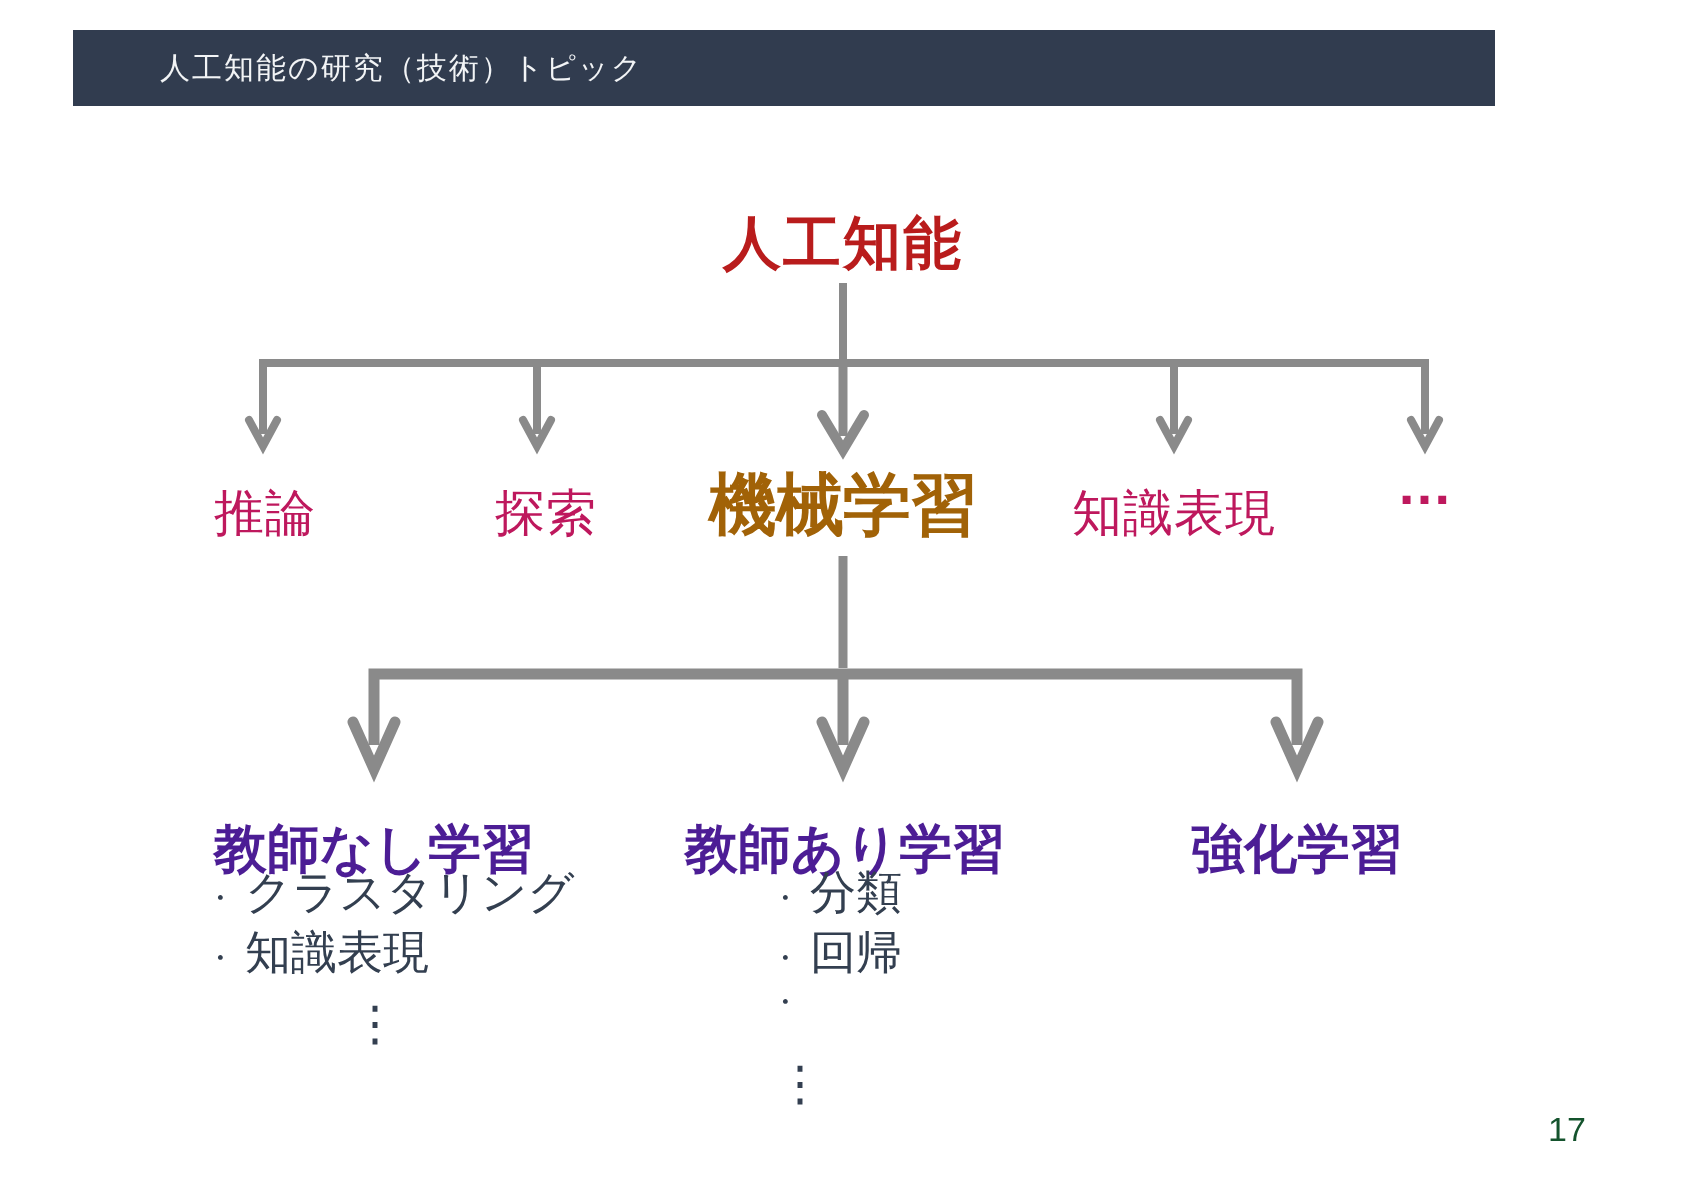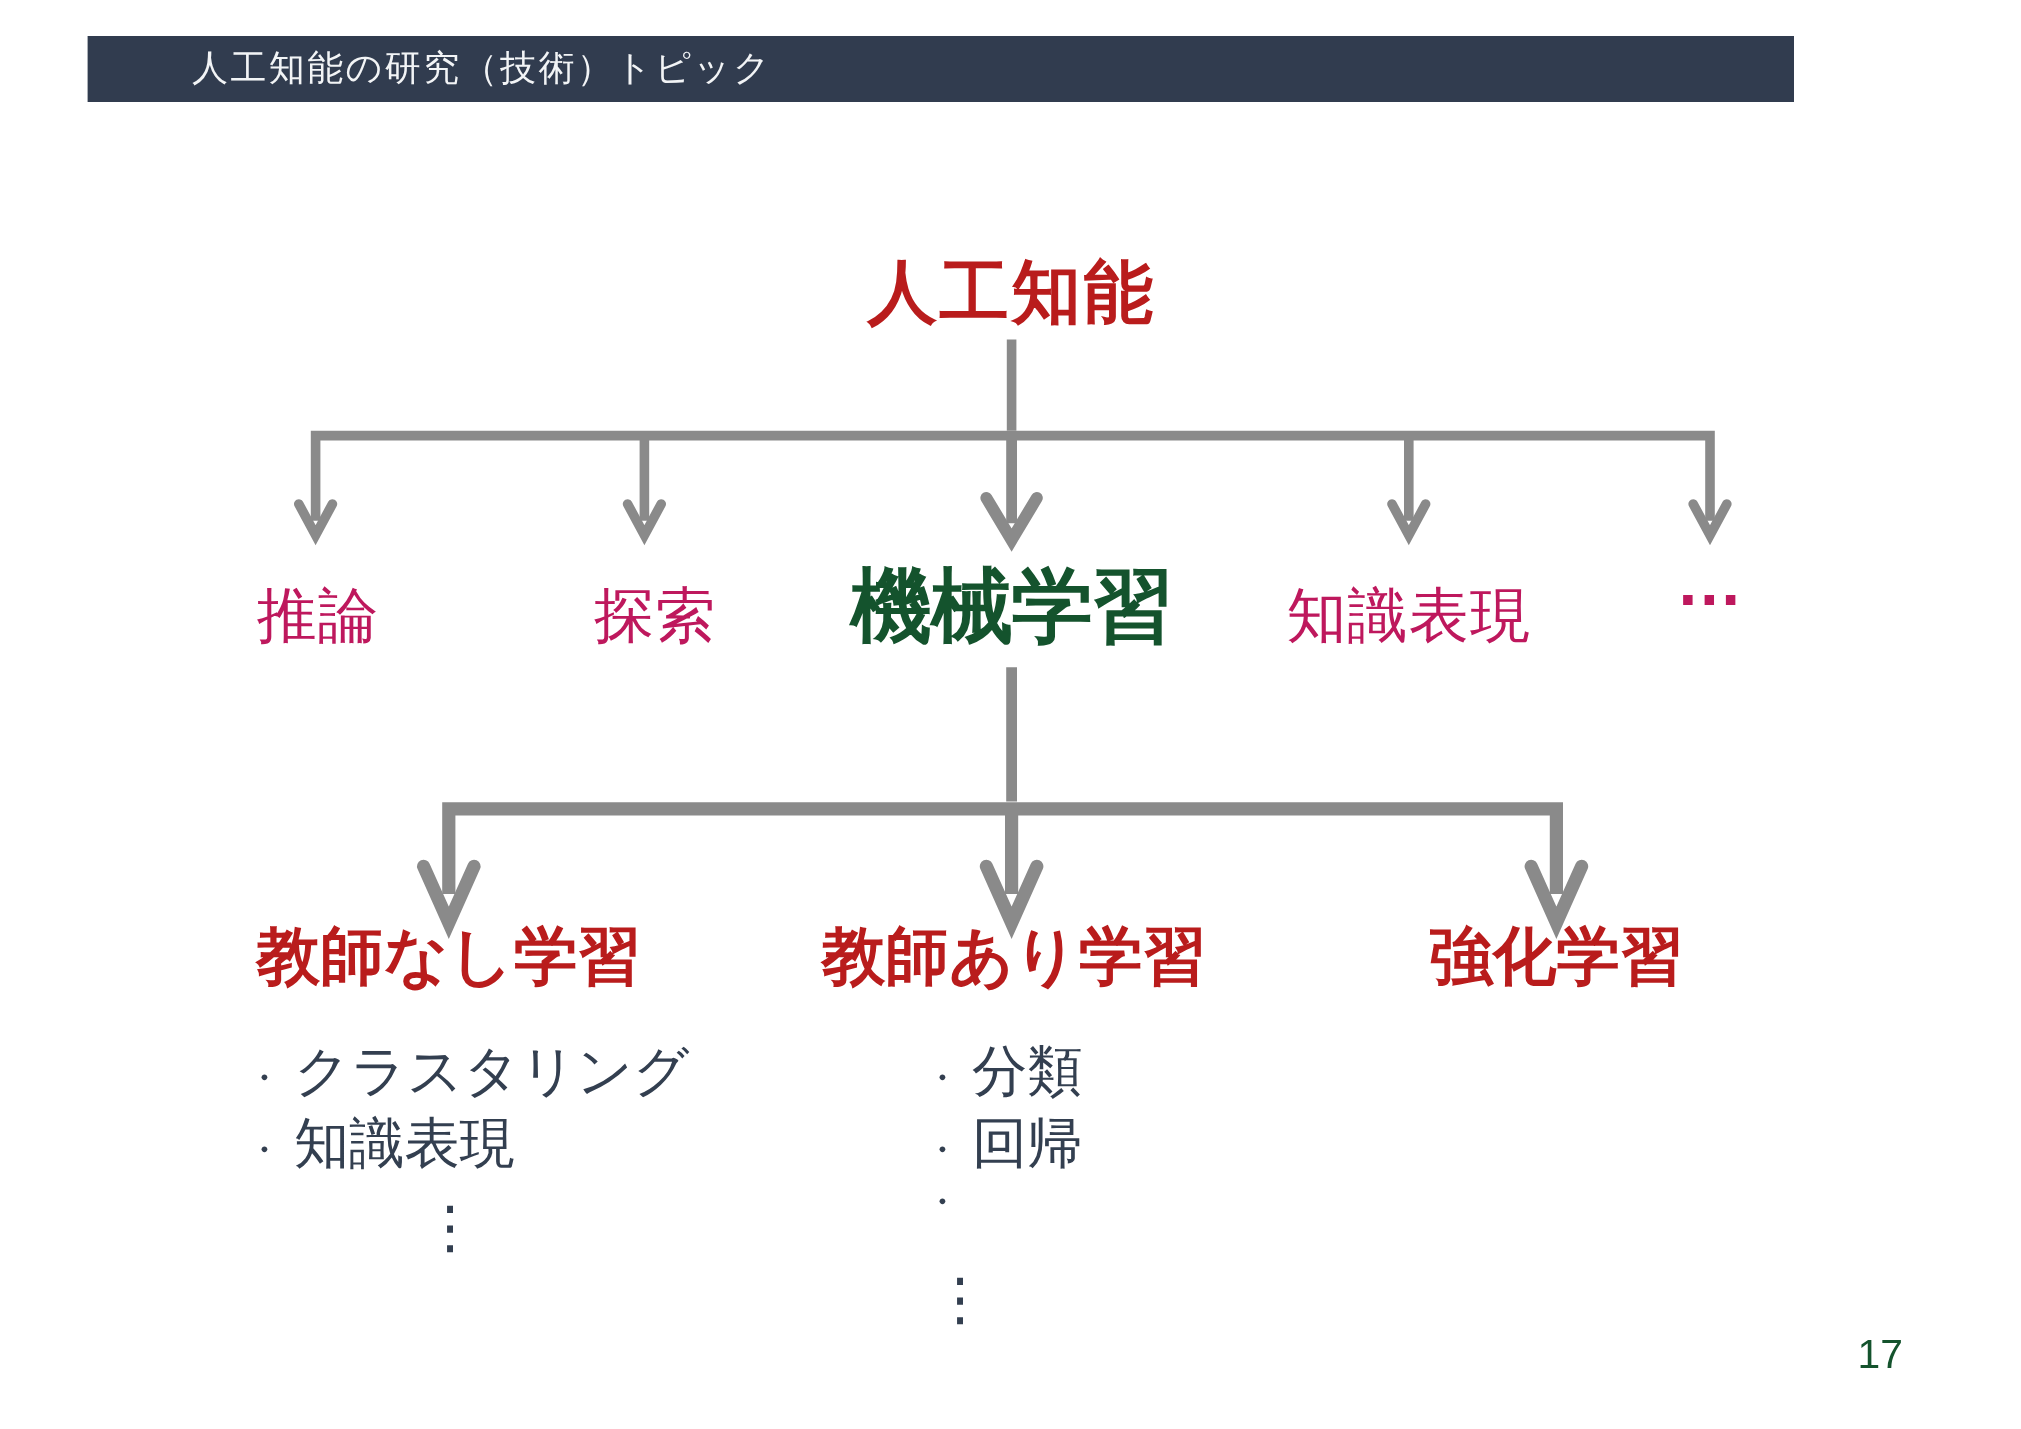--- a/index.html
+++ b/index.html
@@ -2,21 +2,21 @@
 <html><head>
 <meta charset="utf-8">
 <style>
   html,body { margin:0; padding:0; background:#ffffff; }
   .slide {
     position:relative; width:1684px; height:1191px; background:#ffffff;
     font-family:"Liberation Sans", sans-serif; overflow:hidden;
   }
   
   .header-bar {
-    position:absolute; left:73px; top:30px; width:1422px; height:55px;
+    position:absolute; left:73px; top:30px; width:1422px; height:76px;
     background:#313C4F; display:flex; align-items:center;
   }
   .header-title {
     color:#F2F4F6; font-size:30px; padding-left:87px; letter-spacing:2px;
     white-space:nowrap;
   }
   
   .root-label {
     position:absolute; left:843px; top:205px; transform:translateX(-50%);
     font-size:58px; font-weight:900; color:#b91c1c; white-space:nowrap;
@@ -26,27 +26,27 @@
   .l2-label {
     position:absolute; top:480px; transform:translateX(-50%);
     font-size:50px; color:#be185d; white-space:nowrap; letter-spacing:1px;
   }
   .l2-suiron  { left:265px; }
   .l2-tansaku { left:534px;margin-left:12px; }
   .l2-chishiki{ left:1174px; }
   .l2-dots    { left:1425px; top:452px; font-size:56px; font-weight:700; }
   .l2-ml {
     position:absolute; left:843px; top:460px; transform:translateX(-50%);
-    font-size:68px; font-weight:900; color:#14532d; white-space:nowrap;
+    font-size:68px; font-weight:900; color:#a16207; white-space:nowrap;
     letter-spacing:-1px;
   }
   
   .l3-label {
-    position:absolute; top:762px; transform:translateX(-50%);
-    font-size:53px; font-weight:900; color:#b91c1c; white-space:nowrap;
+    position:absolute; top:814px; transform:translateX(-50%);
+    font-size:53px; font-weight:900; color:#4c1d95; white-space:nowrap;
   }
   .l3-unsup { left:374px; }
   .l3-sup   { left:845px; }
   .l3-rl    { left:1297px; }
   
   .bullet-list { position:absolute; color:#333F50; }
   .list-unsup { left:205px; top:862px; }
   .list-sup   { left:770px; top:862px; }
   .bullet-item {
     display:flex; align-items:baseline; height:60px; font-size:46px;

